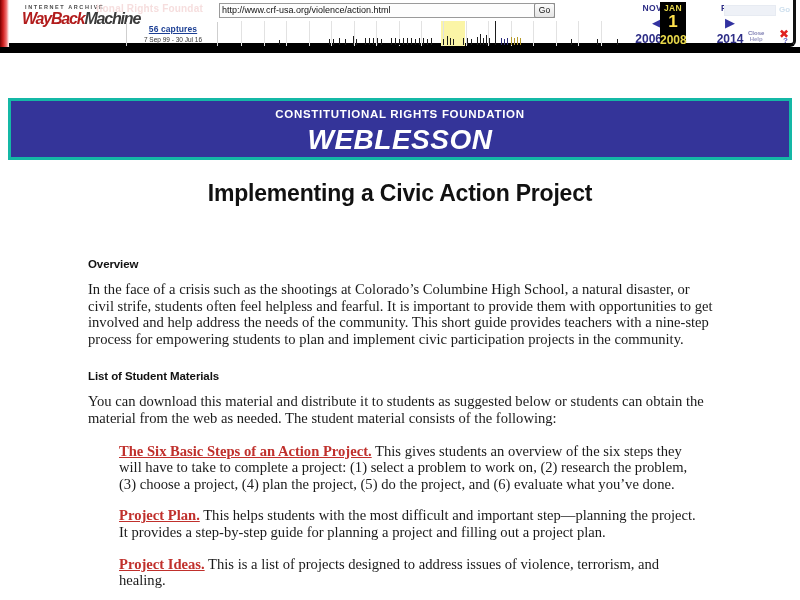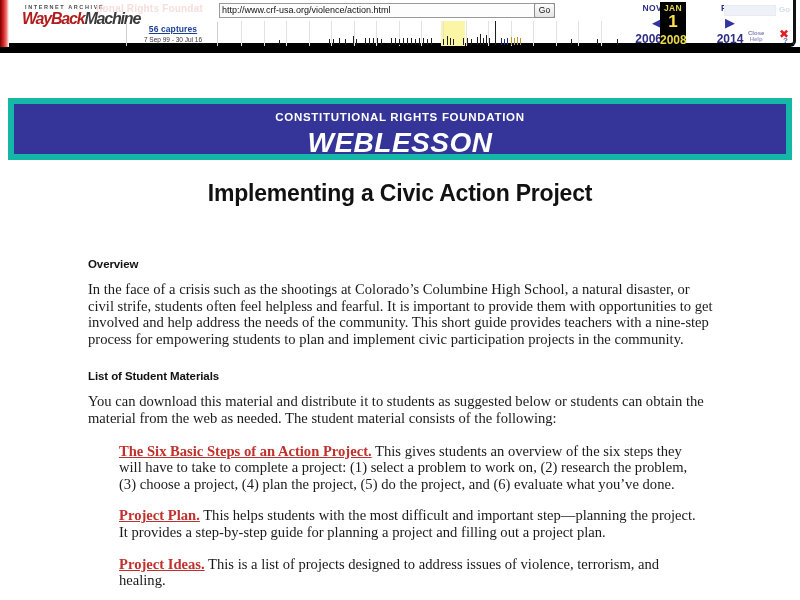--- a/index.html
+++ b/index.html
@@ -302,21 +302,21 @@
     background: #ffffff;
   }
 
   #banner {
     position: absolute;
     left: 8px;
     top: 45px;
     width: 784px;
     height: 62px;
     background: #343499;
-    border: 6px solid #14b8a6;
+    border: 3px solid #14b8a6;
     box-sizing: border-box;
     text-align: center;
     font-family: "Liberation Sans", "DejaVu Sans", sans-serif;
     overflow: hidden;
   }
   #banner-sub {
     color: #ffffff;
     font-size: 11.5px;
     font-weight: bold;
     letter-spacing: 0.7px;

